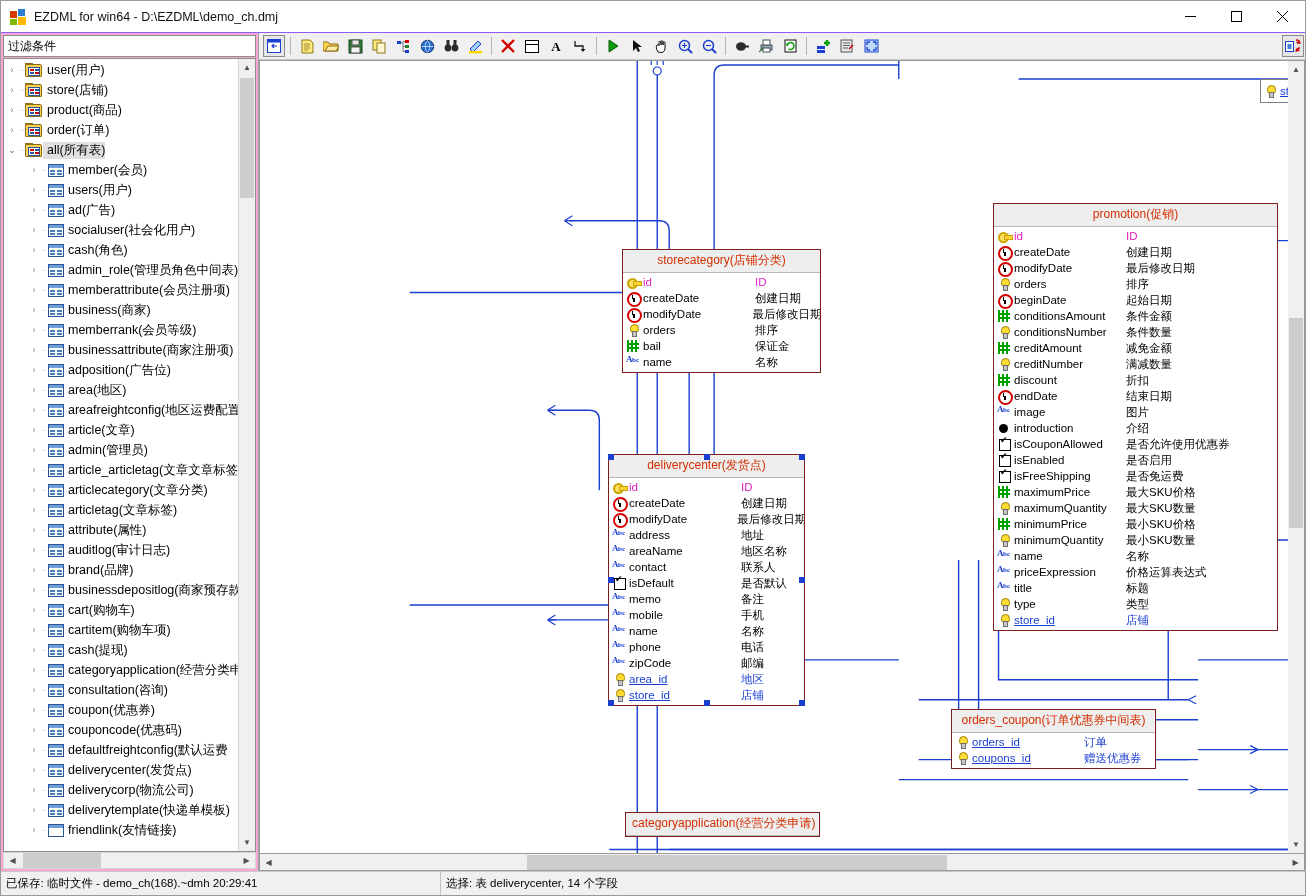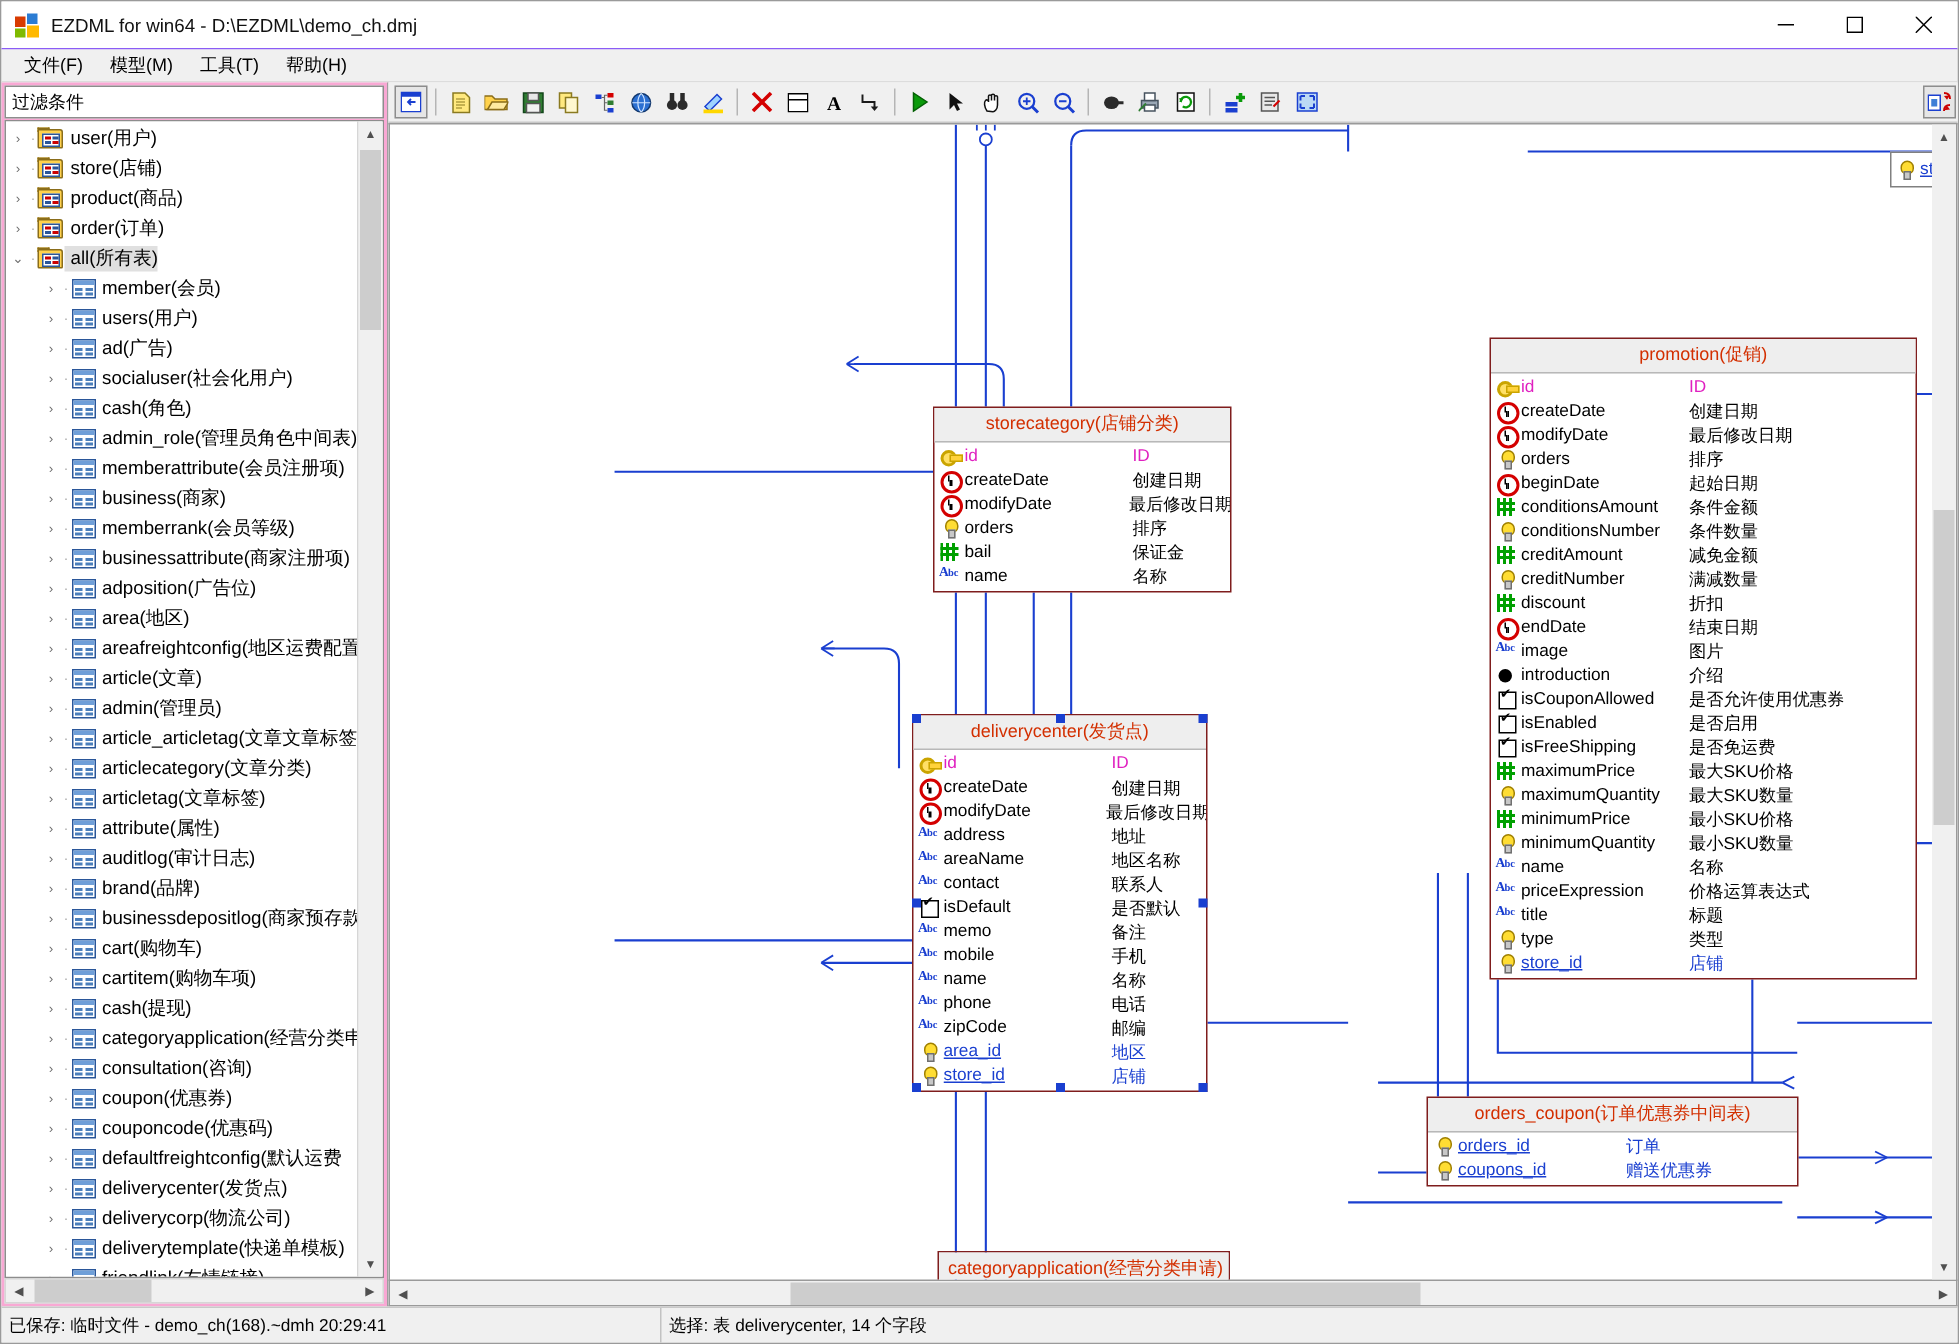--- a/index.html
+++ b/index.html
@@ -367,26 +367,20 @@
       </div>
       <div class="winbtn close">
         <svg width="11" height="11" viewBox="0 0 11 11">
             <line x1="0" y1="0" x2="11" y2="11" stroke="currentColor" stroke-width="1"></line>
             <line x1="11" y1="0" x2="0" y2="11" stroke="currentColor" stroke-width="1"></line>
           </svg>
       </div>
     </div>
   </div>
 
-  <div class="menubar">
-    <div class="menuitem">文件(F)</div>
-    <div class="menuitem">模型(M)</div>
-    <div class="menuitem">工具(T)</div>
-    <div class="menuitem">帮助(H)</div>
-  </div>
 
   <div class="body">
 
     <div class="leftpanel">
       <div class="filterbox">
         <span>过滤条件</span>
       </div>
       <div class="treewrap">
         <div class="tree" id="tree">
             <div class="node" style="padding-left: 0px;">
@@ -1332,21 +1326,21 @@
                     <span class="fname">type</span>
                     <span class="fcmt">类型</span>
                   </div>
                   <div class="fld fk">
                     <span class="ic num"></span>
                     <span class="fname">store_id</span>
                     <span class="fcmt">店铺</span>
                   </div>
                 </div>
               </div>
-              <div class="ertable" style="left: 691px; top: 648px; width: 248px;">
+              <div class="ertable" style="left: 691px; top: 648px; width: 205px;">
                 <div class="caption">orders_coupon(订单优惠券中间表)</div>
                 <div class="fields">
                   <div class="fld fk">
                     <span class="ic num"></span>
                     <span class="fname">orders_id</span>
                     <span class="fcmt">订单</span>
                   </div>
                   <div class="fld fk">
                     <span class="ic num"></span>
                     <span class="fname">coupons_id</span>

